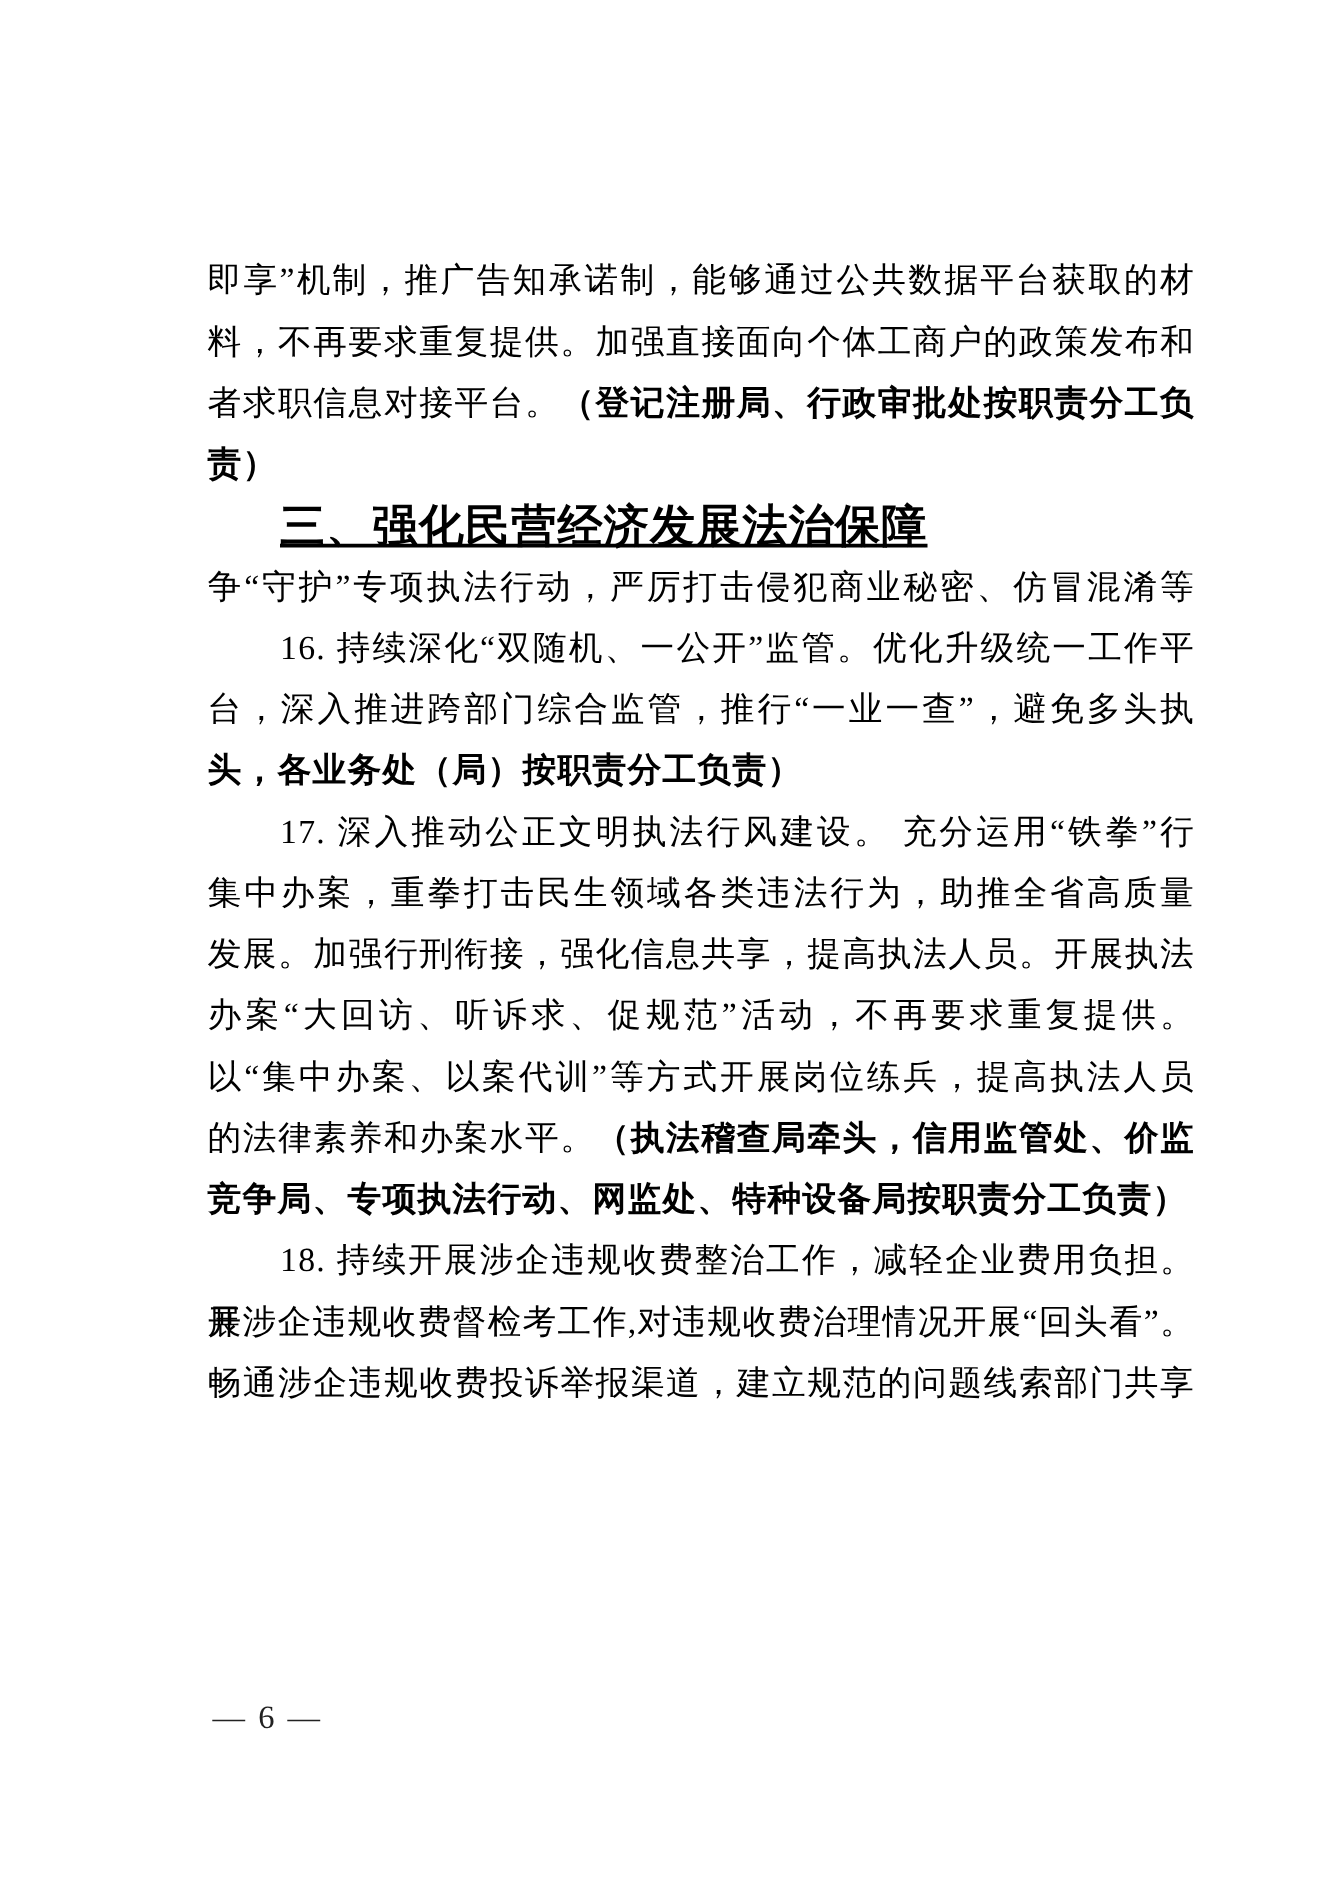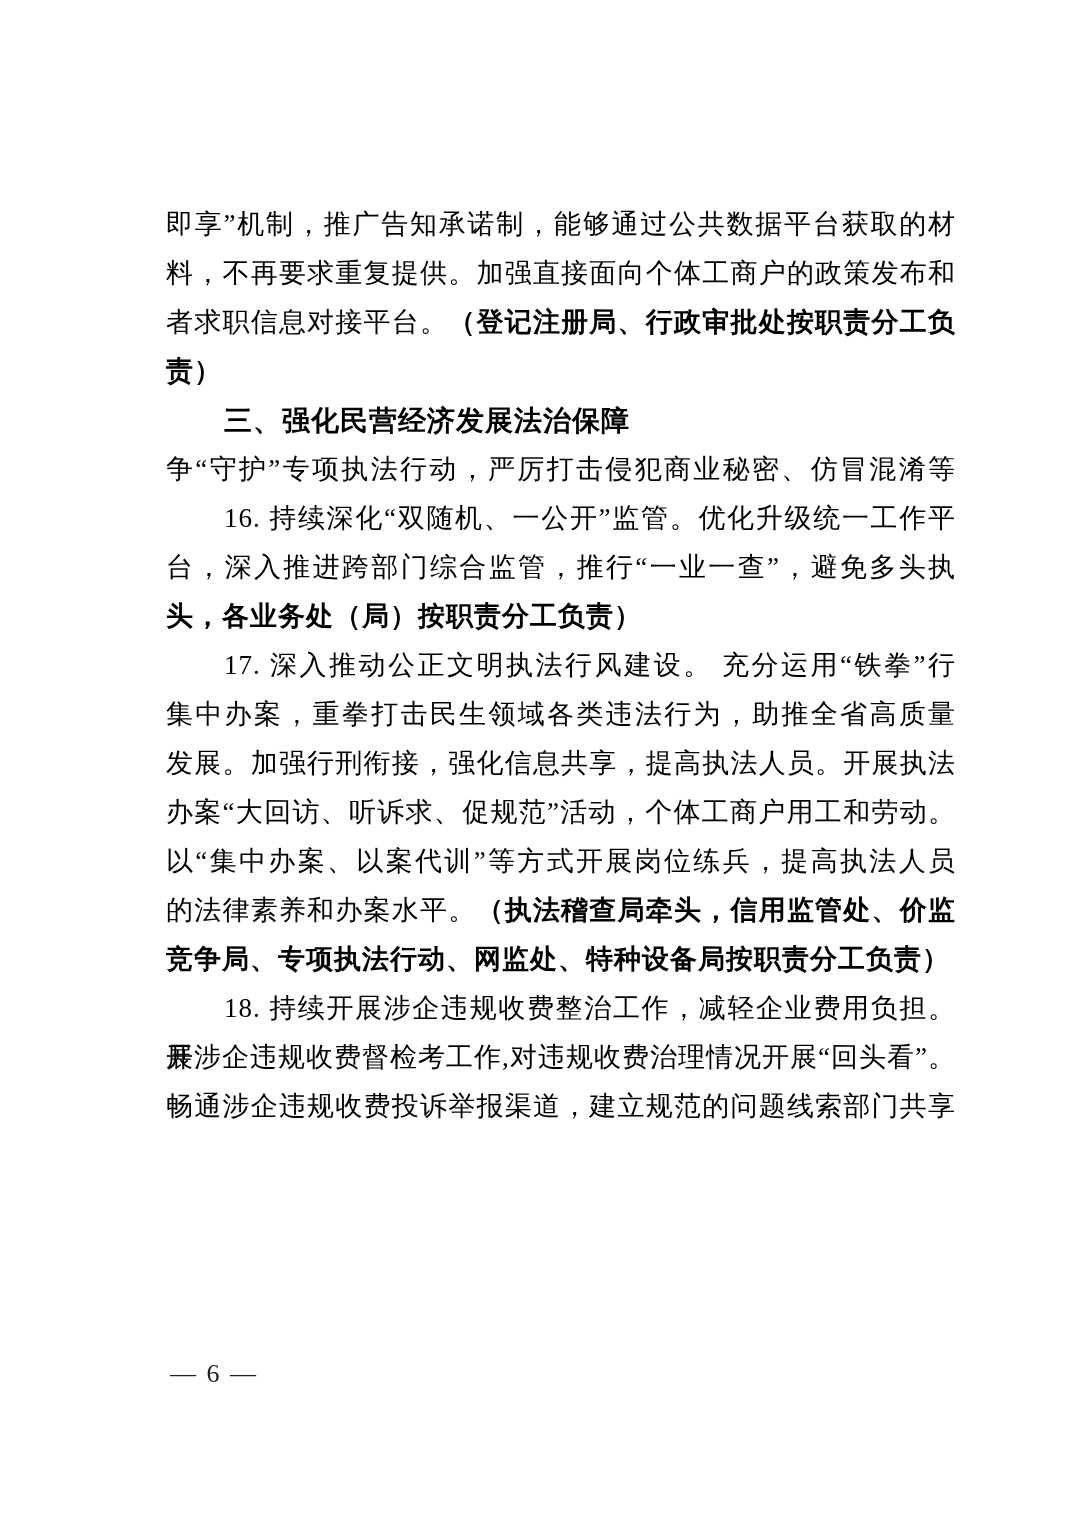--- a/index.html
+++ b/index.html
@@ -36,21 +36,22 @@
   }
   .line.indent {
     text-indent: 58px;
   }
   .line .bold {
     font-weight: bold;
   }
   .line.heading {
     font-family: "Liberation Sans", "DejaVu Sans", sans-serif;
     font-weight: bold;
-    font-size: 28px;
+    font-size: 36px;
+    text-decoration: underline;
   }
   .footer {
     position: absolute;
     left: 170px;
     top: 1358px;
     font-size: 26px;
     line-height: 32px;
     color: #222222;
     letter-spacing: 2px;
   }
@@ -65,21 +66,21 @@
       <div class="line stretch"><span class="normal">者求职信息对接平台。</span><span class="bold">（登记注册局、行政审批处按职责分工负</span></div>
       <div class="line"><span class="bold">责）</span></div>
       <div class="line indent heading"><span class="bold">三、强化民营经济发展法治保障</span></div>
       <div class="line stretch"><span class="normal">争“守护”专项执法行动，严厉打击侵犯商业秘密、仿冒混淆等</span></div>
       <div class="line stretch indent"><span class="normal">16. 持续深化“双随机、一公开”监管。优化升级统一工作平</span></div>
       <div class="line stretch"><span class="normal">台，深入推进跨部门综合监管，推行“一业一查”，避免多头执</span></div>
       <div class="line"><span class="bold">头，各业务处（局）按职责分工负责）</span></div>
       <div class="line stretch indent"><span class="normal">17. 深入推动公正文明执法行风建设。 充分运用“铁拳”行</span></div>
       <div class="line stretch"><span class="normal">集中办案，重拳打击民生领域各类违法行为，助推全省高质量</span></div>
       <div class="line stretch"><span class="normal">发展。加强行刑衔接，强化信息共享，提高执法人员。开展执法</span></div>
-      <div class="line stretch"><span class="normal">办案“大回访、听诉求、促规范”活动，个体工商户用工和劳动。</span></div>
+      <div class="line stretch"><span class="normal">办案“大回访、听诉求、促规范”活动，不再要求重复提供。</span></div>
       <div class="line stretch"><span class="normal">以“集中办案、以案代训”等方式开展岗位练兵，提高执法人员</span></div>
       <div class="line stretch"><span class="normal">的法律素养和办案水平。</span><span class="bold">（执法稽查局牵头，信用监管处、价监</span></div>
       <div class="line"><span class="bold">竞争局、专项执法行动、网监处、特种设备局按职责分工负责）</span></div>
       <div class="line stretch indent"><span class="normal">18. 持续开展涉企违规收费整治工作，减轻企业费用负担。开</span></div>
       <div class="line stretch"><span class="normal">展涉企违规收费督检考工作,对违规收费治理情况开展“回头看”。</span></div>
       <div class="line stretch"><span class="normal">畅通涉企违规收费投诉举报渠道，建立规范的问题线索部门共享</span></div>
     </div>
   <div class="footer">— 6 —</div>
 </div>
 

